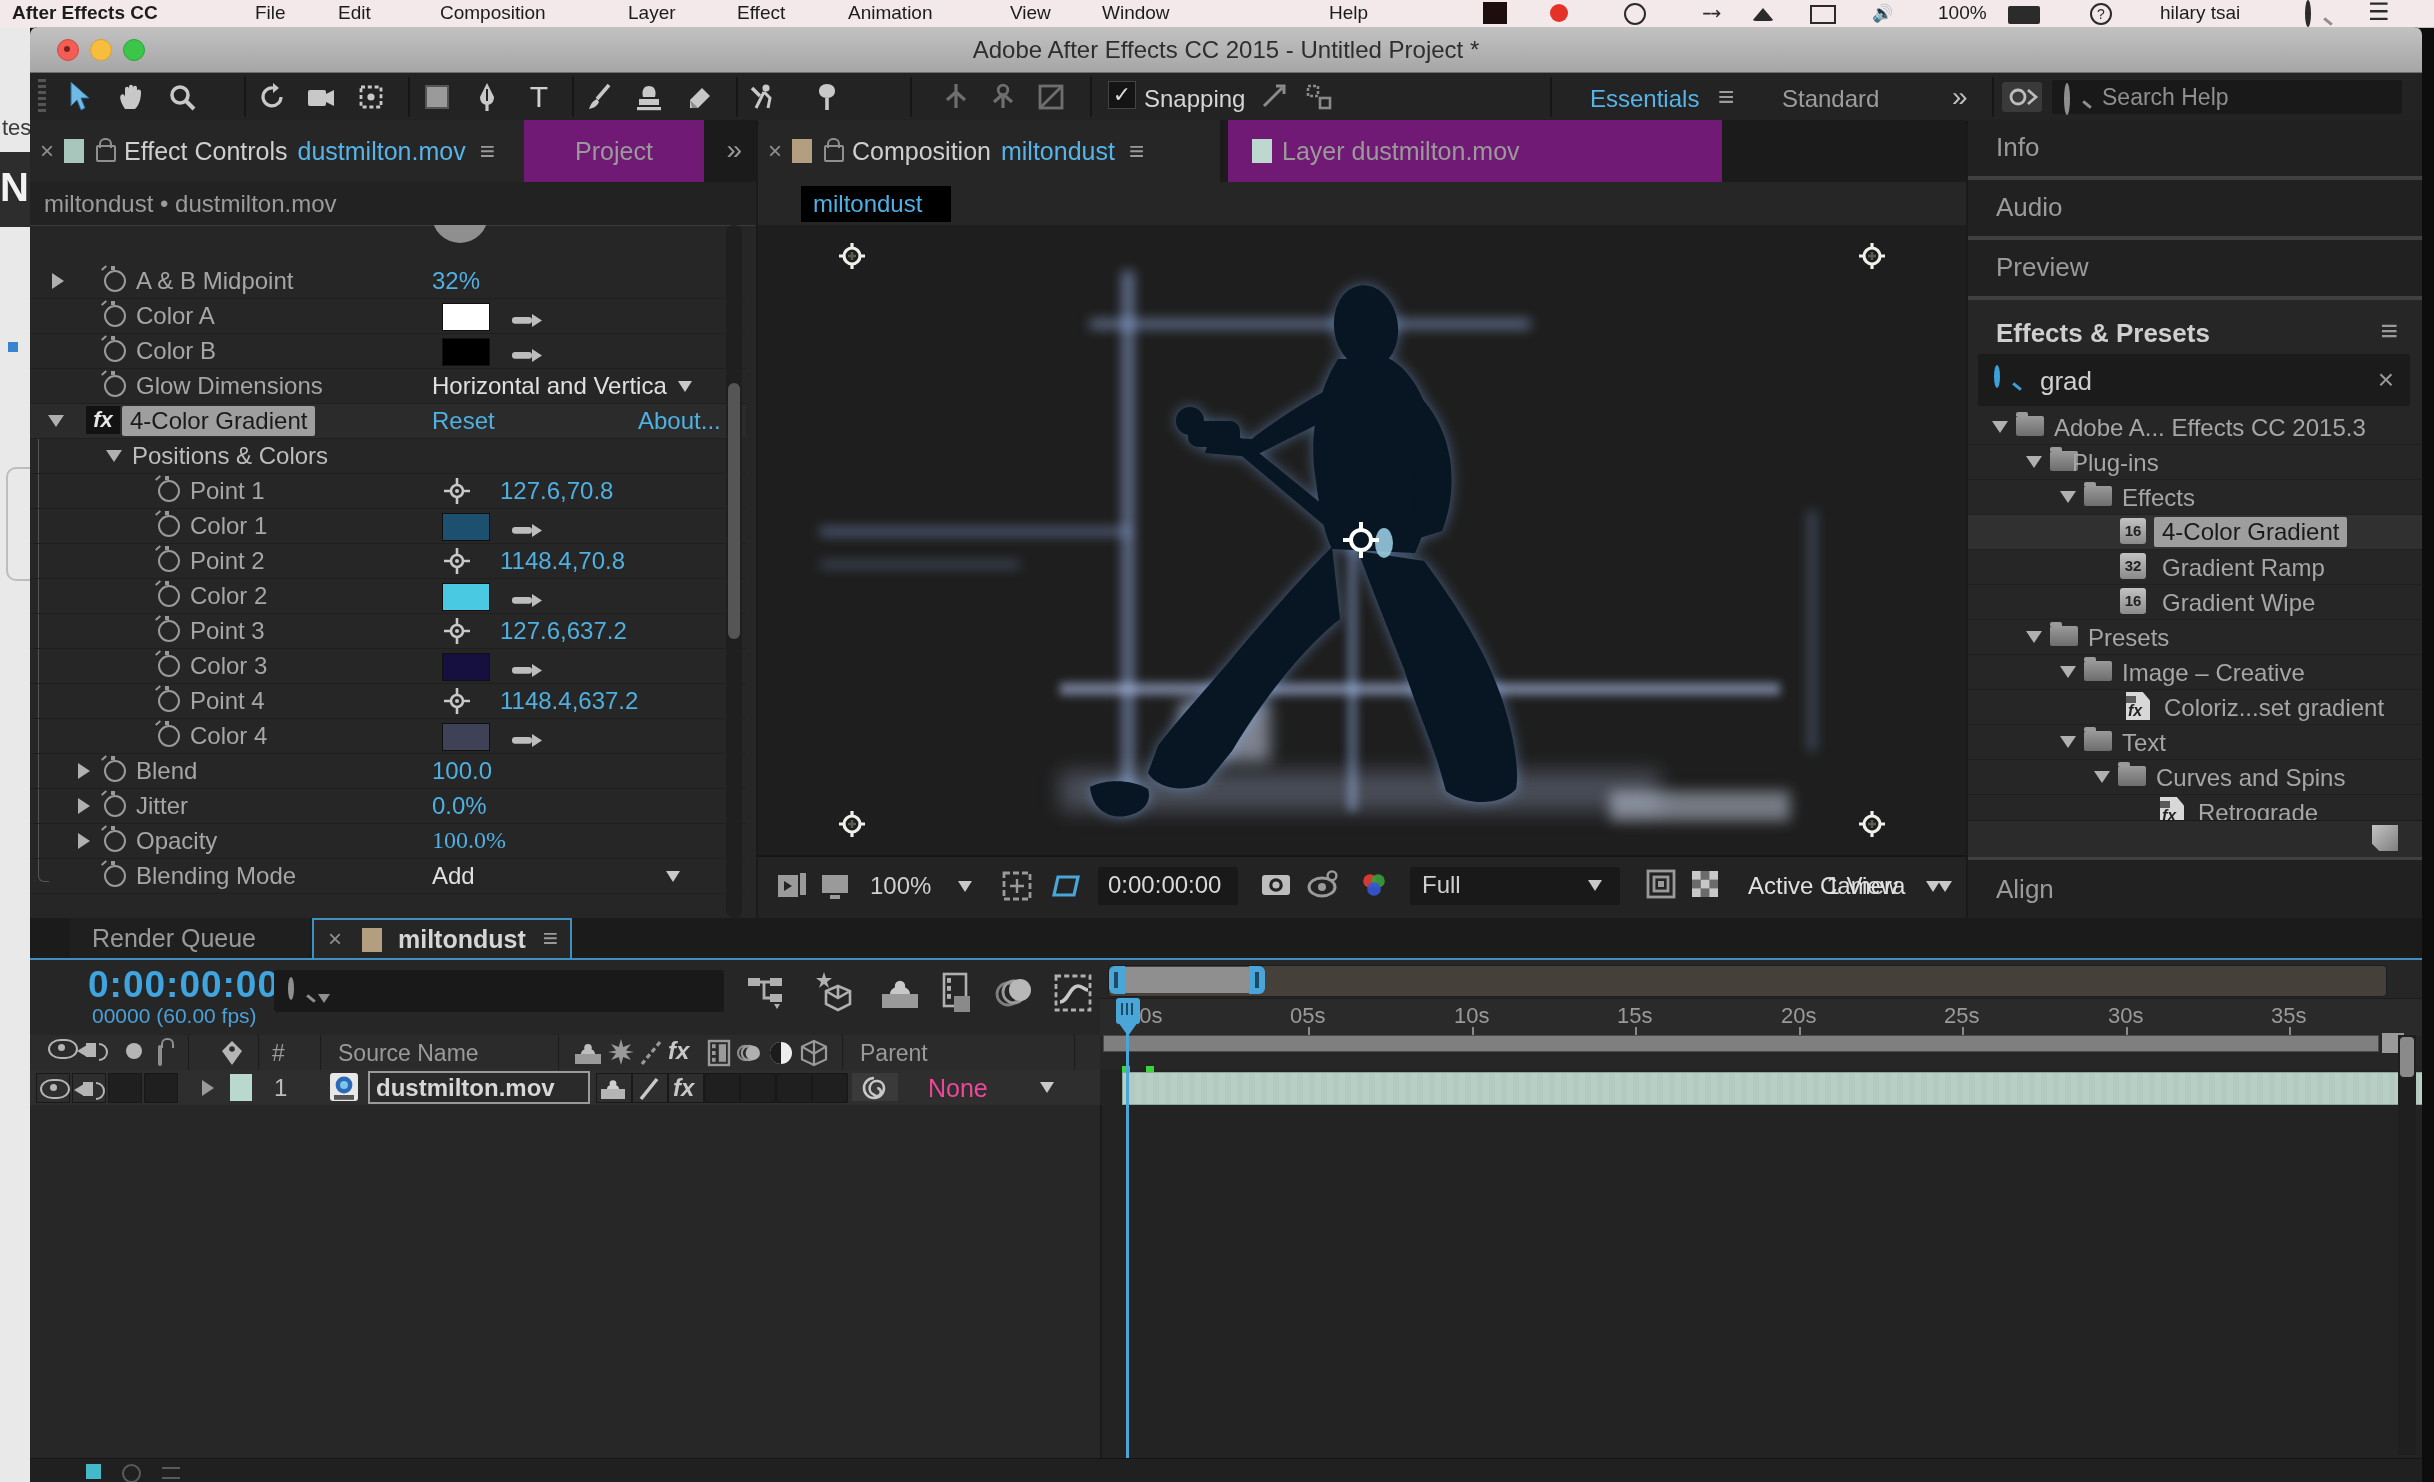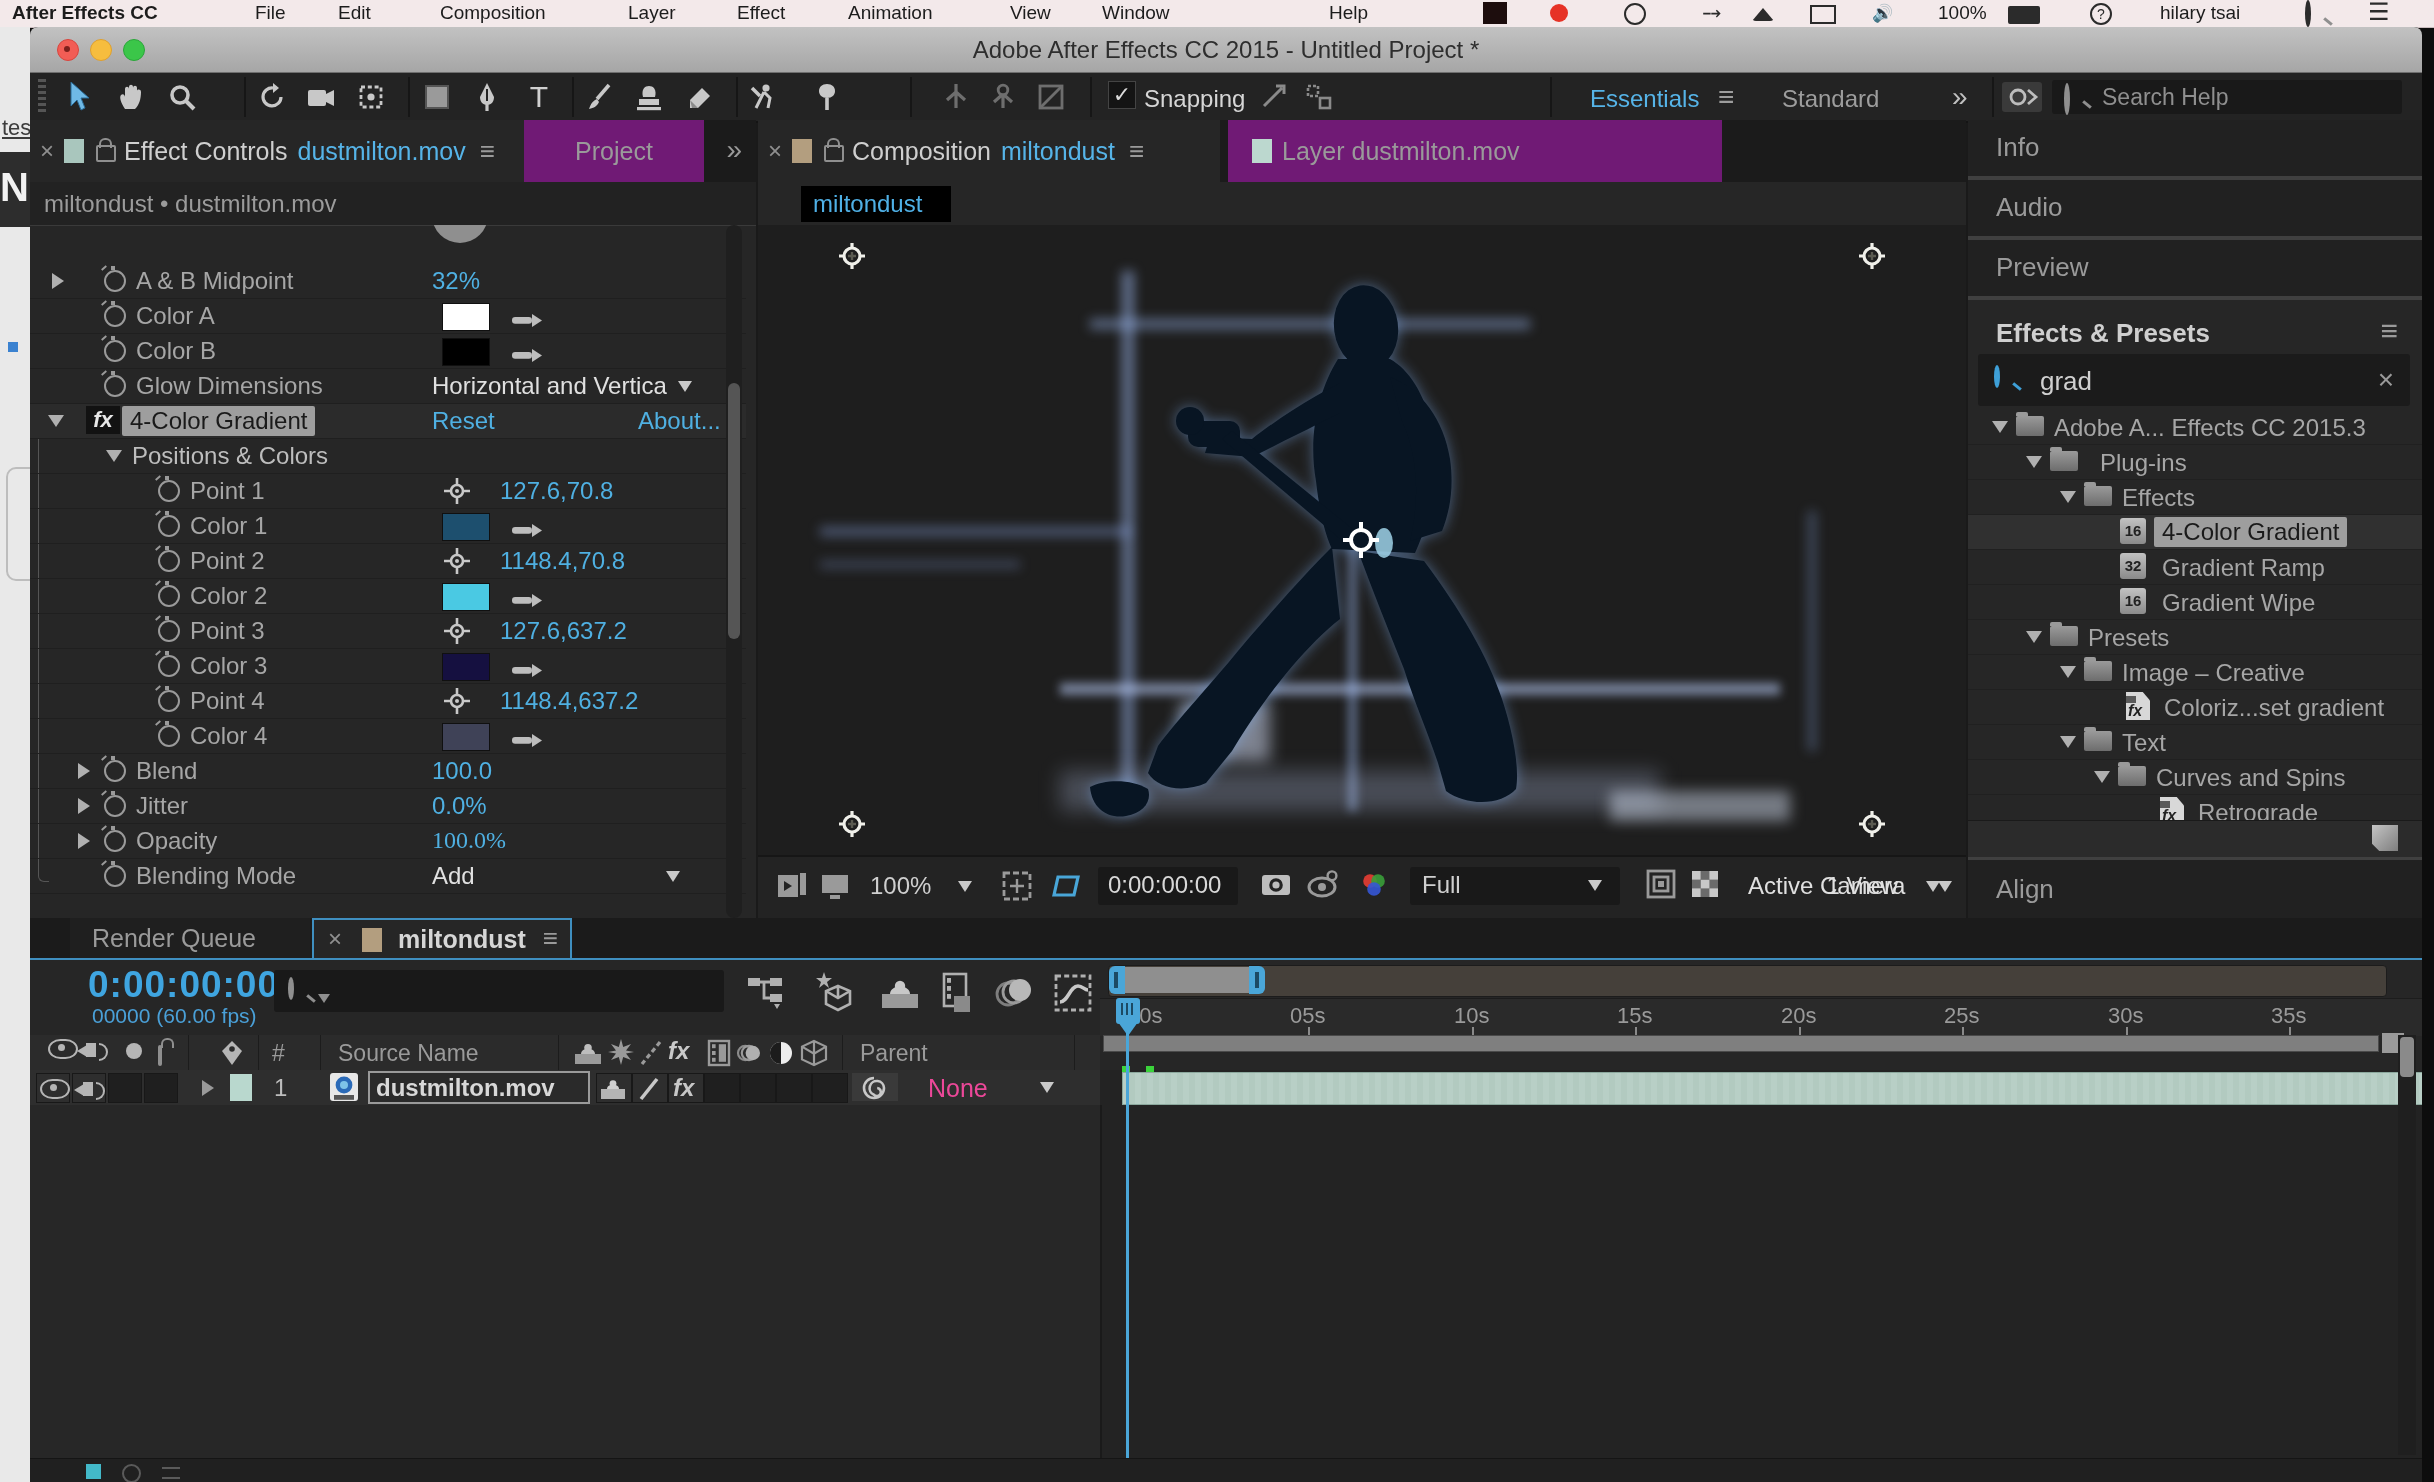--- a/index.html
+++ b/index.html
@@ -8,21 +8,21 @@
   .screen{position:relative;width:2434px;height:1482px;background:#0d0d0d;}
 
   
   .macbar{left:0;top:0;width:2434px;height:27px;background:#f3e9ea;border-bottom:1px solid #c9bcbe;
     color:#1c1c1c;font-size:19px;}
   .macbar .mitem{position:absolute;top:2px;white-space:nowrap;}
   .mac-ico{position:absolute;top:3px;color:#2b2b2b;font-size:17px;}
 
   
   .bgstrip{left:0;top:27px;width:30px;height:1455px;background:#e9e9e9;}
-  .bgstrip .frag-text{position:absolute;left:2px;top:88px;color:#3c3c3c;font-size:22px;text-decoration:underline;}
+  .bgstrip .frag-text{position:absolute;left:2px;top:88px;color:#3c3c3c;font-size:22px;}
   .bgstrip .frag-logo{position:absolute;left:0;top:125px;width:30px;height:75px;background:#2d2d2d;
     color:#f2f2f2;font-weight:bold;font-size:40px;overflow:hidden;line-height:70px;}
   .bgstrip .frag-outline{position:absolute;left:6px;top:440px;width:40px;height:110px;border:2px solid #bdbdbd;border-radius:10px;}
   .bgstrip .frag-blue{position:absolute;left:8px;top:315px;width:10px;height:10px;background:#3b82d0;}
 
   
   .aewin{left:30px;top:27px;width:2392px;height:1455px;background:#1a1a1a;border-radius:8px 8px 0 0;overflow:hidden;}
   .titlebar{left:0;top:0;width:100%;height:45px;background:linear-gradient(#c2c2c2,#a6a6a6);
     border-bottom:1px solid #6e6e6e;}
   .tl{position:absolute;top:12px;width:20px;height:20px;border-radius:50%;}
@@ -641,21 +641,21 @@
 
         <div class="abs" style="left:0;top:110px;width:454px;">
           <div class="treerow">
             <span class="trid" style="left:24px;"></span>
             <span class="folder" style="left:48px;"></span>
             <span class="abs" style="left:86px;top:4px;">Adobe A... Effects CC 2015.3</span>
           </div>
           <div class="treerow">
             <span class="trid" style="left:58px;"></span>
             <span class="folder" style="left:82px;"></span>
-            <span class="abs" style="left:132px;top:4px;">Plug-ins</span>
+            <span class="abs" style="left:104px;top:4px;">Plug-ins</span>
           </div>
           <div class="treerow">
             <span class="trid" style="left:92px;"></span>
             <span class="folder" style="left:116px;"></span>
             <span class="abs" style="left:154px;top:4px;">Effects</span>
           </div>
           <div class="treerow" style="background:#303030;">
             <span class="badge" style="left:152px;">16</span>
             <span class="abs selchip" style="left:186px;top:2px;height:30px;line-height:30px;">4-Color Gradient</span>
           </div>

